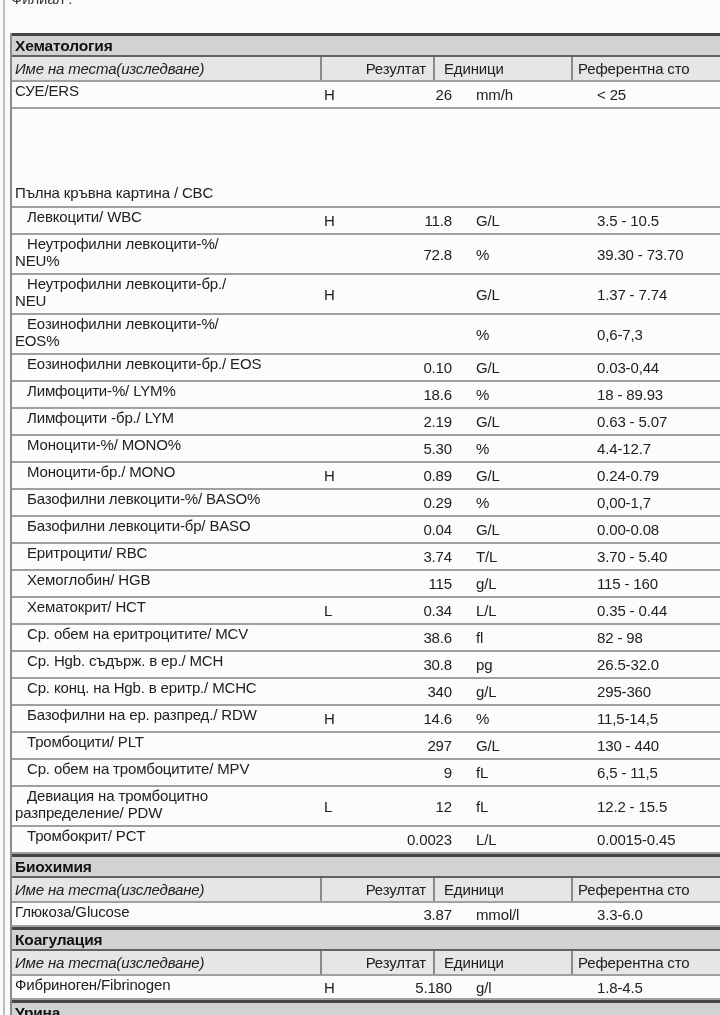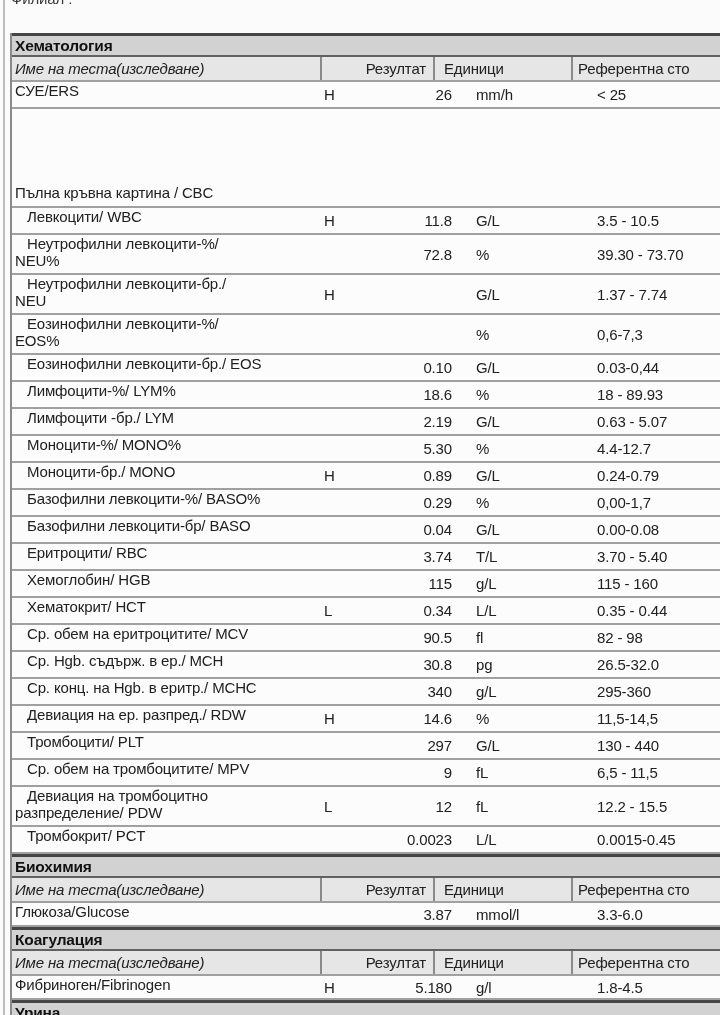--- a/index.html
+++ b/index.html
@@ -188,21 +188,21 @@
       </div>
       <div class="flag">L</div>
       <div class="res">0.34</div>
       <div class="unit">L/L</div>
       <div class="ref">0.35 - 0.44</div>
     </div>
     <div class="row r27">
       <div class="name">
         <div class="nm ind">Ср. обем на еритроцитите/ MCV</div>
       </div>
-      <div class="res">90.5</div>
+      <div class="res">38.6</div>
       <div class="unit">fl</div>
       <div class="ref">82 - 98</div>
     </div>
     <div class="row r27">
       <div class="name">
         <div class="nm ind">Ср. Hgb. съдърж. в ер./ MCH</div>
       </div>
       <div class="res">30.8</div>
       <div class="unit">pg</div>
       <div class="ref">26.5-32.0</div>
@@ -210,21 +210,21 @@
     <div class="row r27">
       <div class="name">
         <div class="nm ind">Ср. конц. на Hgb. в еритр./ MCHC</div>
       </div>
       <div class="res">340</div>
       <div class="unit">g/L</div>
       <div class="ref">295-360</div>
     </div>
     <div class="row r27">
       <div class="name">
-        <div class="nm ind">Девиация на ер. разпред./ RDW</div>
+        <div class="nm ind">Базофилни на ер. разпред./ RDW</div>
       </div>
       <div class="flag">H</div>
       <div class="res">14.6</div>
       <div class="unit">%</div>
       <div class="ref">11,5-14,5</div>
     </div>
     <div class="row r27">
       <div class="name">
         <div class="nm ind">Тромбоцити/ PLT</div>
       </div>

